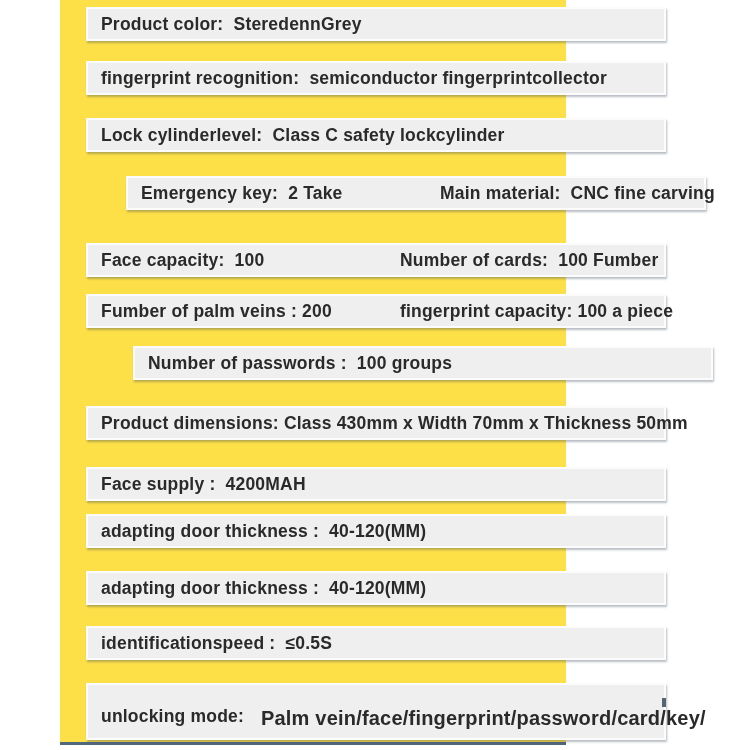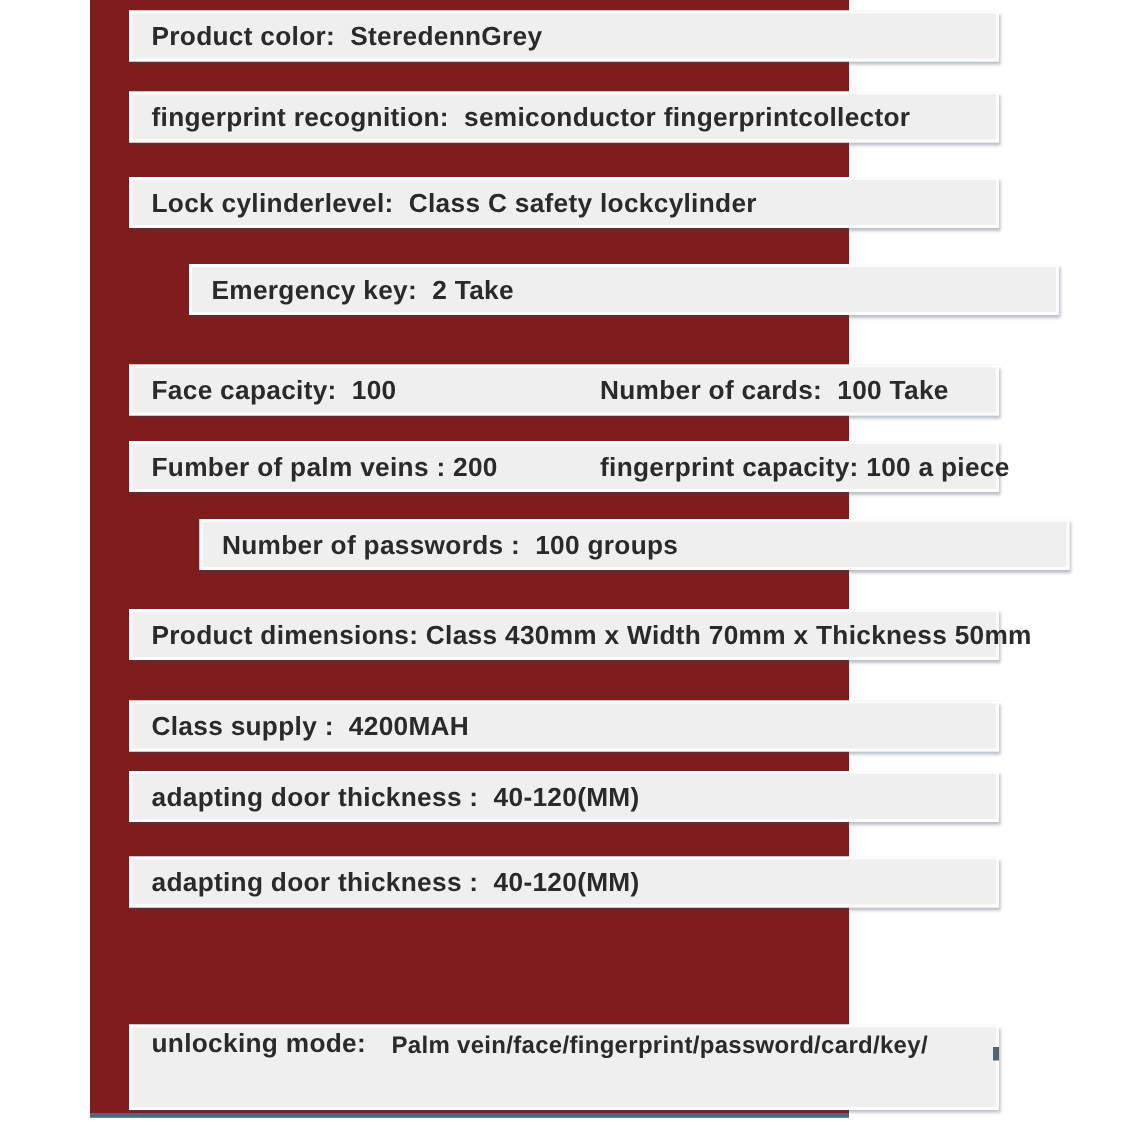--- a/index.html
+++ b/index.html
@@ -14,21 +14,21 @@
     background: #ffffff;
     overflow: hidden;
     font-family: "Liberation Sans", "DejaVu Sans", sans-serif;
   }
   .panel {
     position: absolute;
     left: 60px;
     top: 0;
     width: 506px;
     height: 745px;
-    background: #7f1d1d;
+    background: #fde047;
     border-bottom: 3px solid #51677c;
     box-sizing: border-box;
   }
   .bar {
     position: absolute;
     left: 26px;
     width: 580px;
     height: 34px;
     background: #efefef;
     border: 2px solid #fcfcfc;
@@ -59,29 +59,29 @@
   .r7  { top: 346px; margin-left: 47px; }
   .r8  { top: 406px; }
   .r9  { top: 467px; }
   .r10 { top: 514px; }
   .r11 { top: 571px; }
   .r12 { top: 626px; }
   .r13 {
     top: 683px;
     height: 57px;
     align-items: flex-start;
-    padding-top: 0;
+    padding-top: 21px;
   }
   .r13 .label { padding-left: 13px; }
   .value-lines {
     margin-left: 17px;
   }
   .value-line {
     white-space: pre;
-    font-size: 16px;
+    font-size: 20px;
     font-weight: 600;
     letter-spacing: 0.2px;
     color: #2a2a2a;
     line-height: 25px;
   }
   .notch {
     position: absolute;
     right: -2px;
     top: 13px;
     width: 4px;
@@ -102,52 +102,56 @@
     <div class="bar r3">
       <span class="cell">Lock cylinderlevel:  Class C safety lockcylinder</span>
     </div>
 
     <div class="bar r2">
       <span class="cell">fingerprint recognition:  semiconductor fingerprintcollector</span>
     </div>
 
     <div class="bar r4">
       <span class="cell">Emergency key:  2 Take</span>
+      <span class="cell right">Main material:  CNC fine carving</span>
     </div>
 
     <div class="bar r5">
       <span class="cell">Face capacity:  100</span>
-      <span class="cell right">Number of cards:  100 Take</span>
+      <span class="cell right">Number of cards:  100 Fumber</span>
     </div>
 
     <div class="bar r6">
       <span class="cell">Fumber of palm veins : 200</span>
       <span class="cell right">fingerprint capacity: 100 a piece</span>
     </div>
 
     <div class="bar r7">
       <span class="cell">Number of passwords :  100 groups</span>
     </div>
 
     <div class="bar r8">
       <span class="cell">Product dimensions: Class 430mm x Width 70mm x Thickness 50mm</span>
     </div>
 
     <div class="bar r9">
-      <span class="cell">Class supply :  4200MAH</span>
+      <span class="cell">Face supply :  4200MAH</span>
     </div>
 
     <div class="bar r10">
       <span class="cell">adapting door thickness :  40-120(MM)</span>
     </div>
 
     <div class="bar r11">
       <span class="cell">adapting door thickness :  40-120(MM)</span>
     </div>
 
+    <div class="bar r12">
+      <span class="cell">identificationspeed :  ≤0.5S</span>
+    </div>
 
     <div class="bar r13">
       <span class="cell label">unlocking mode:</span>
       <div class="value-lines">
         <div class="value-line">Palm vein/face/fingerprint/password/card/key/</div>
       </div>
       <div class="notch"></div>
     </div>
 
   </div>

